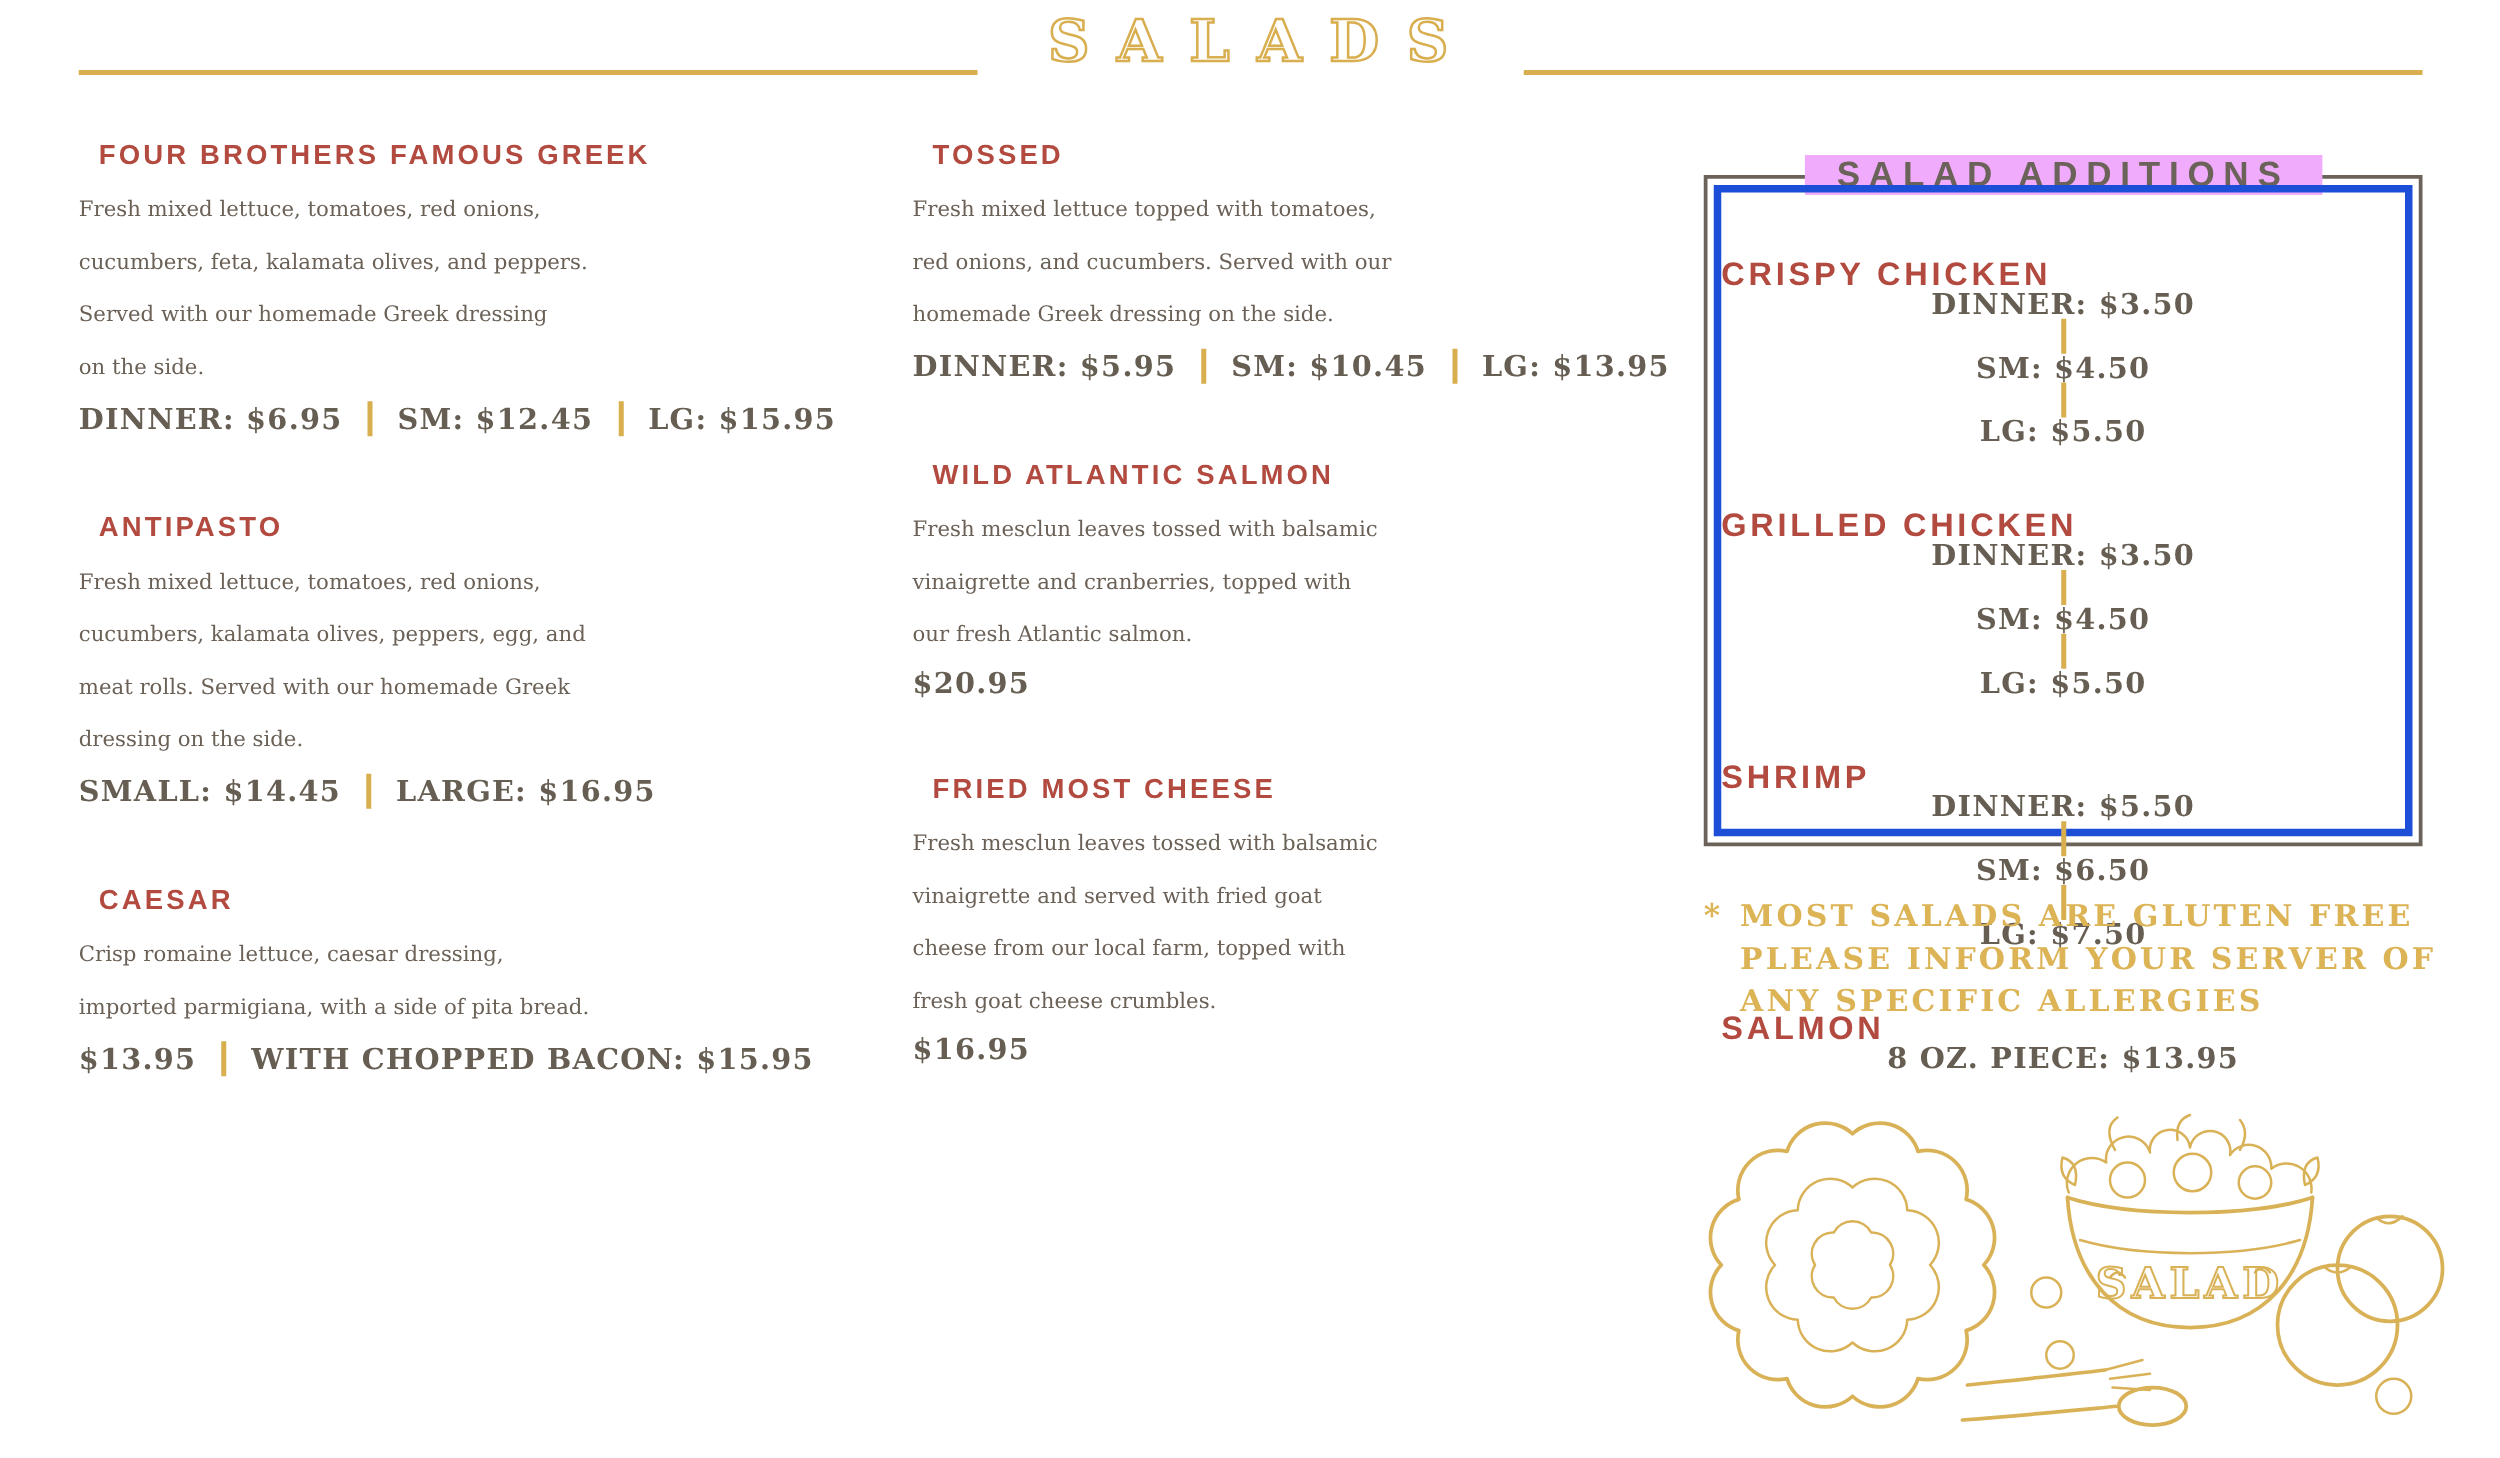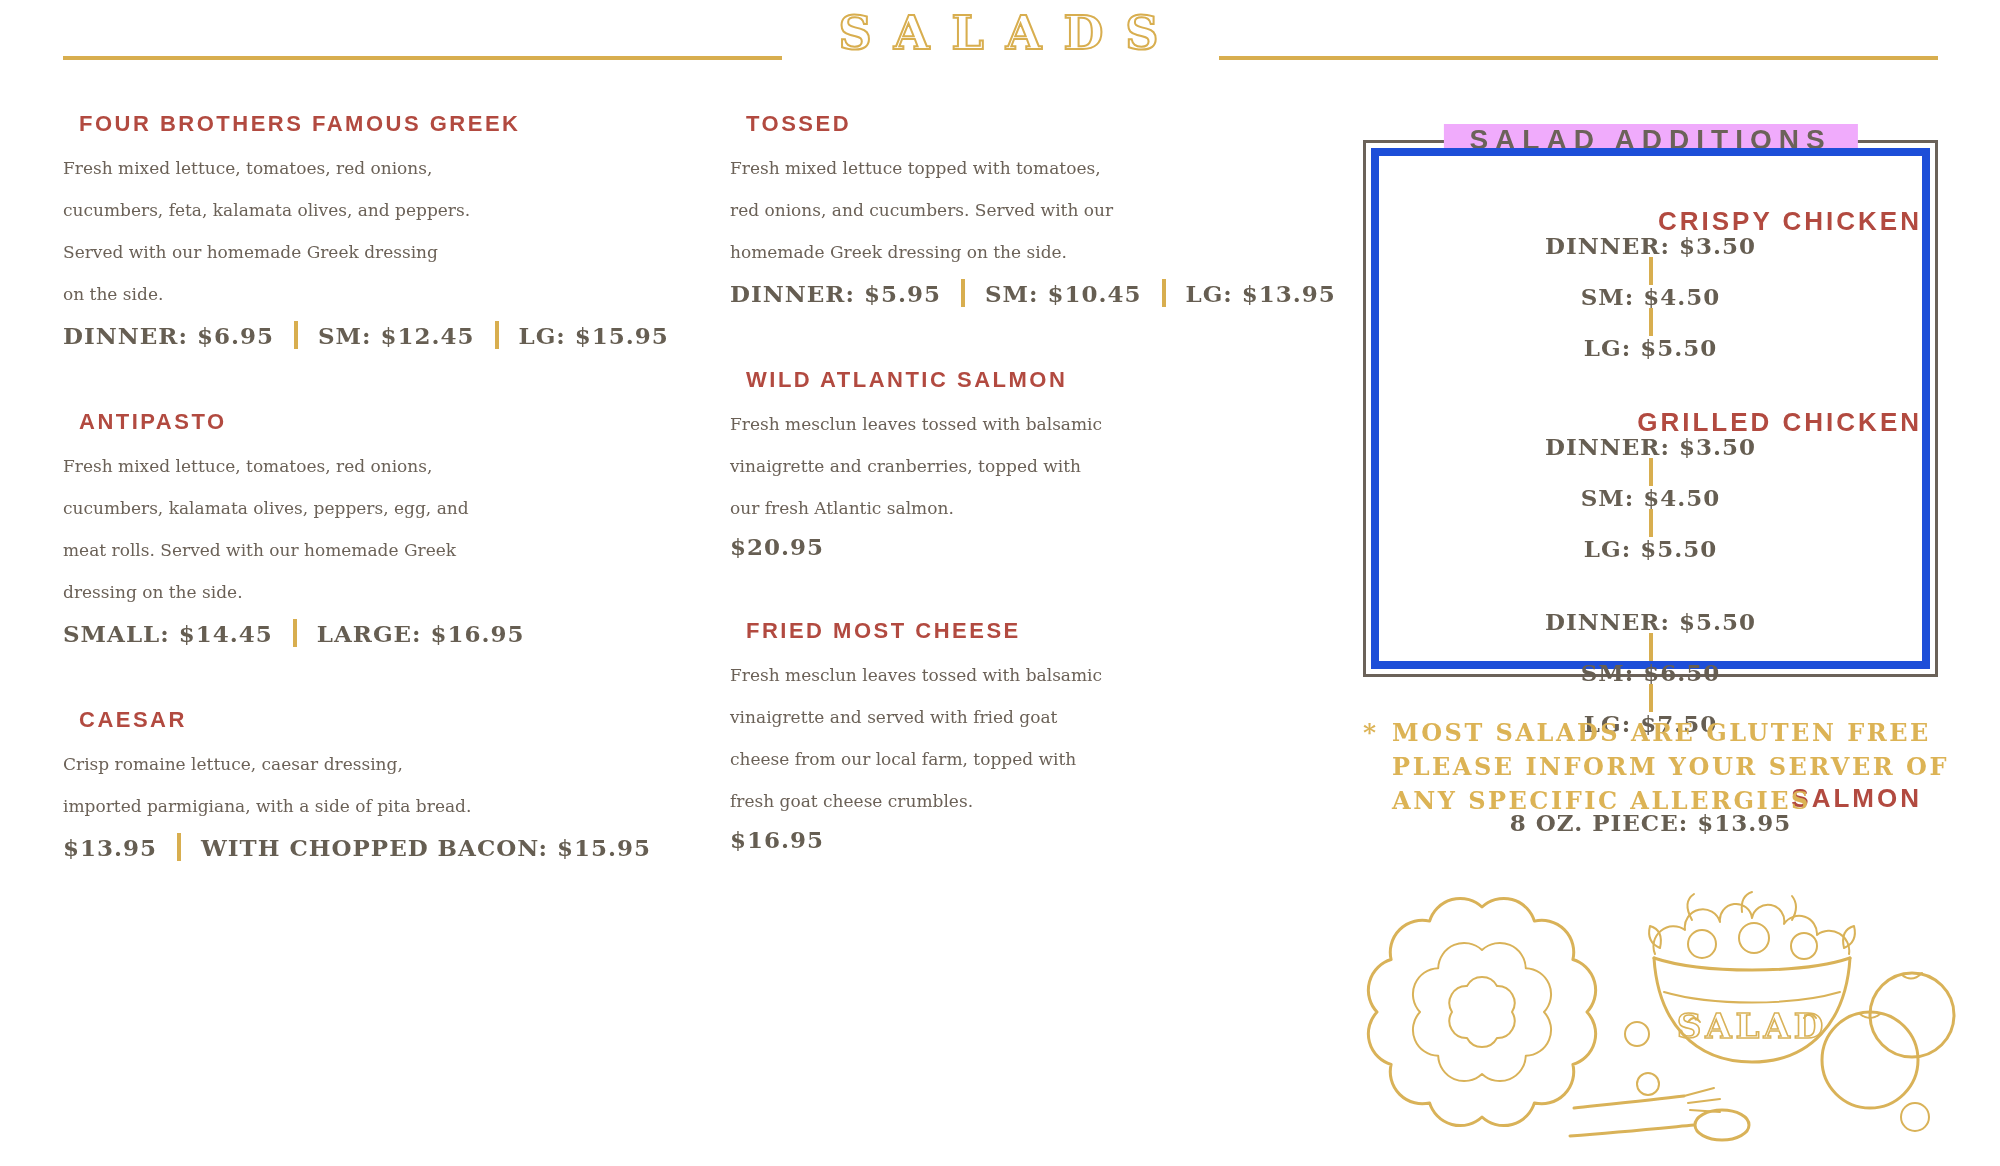--- a/index.html
+++ b/index.html
@@ -40,21 +40,21 @@
   }
   .sep { width:4px; height:28px; background:#d8ae4f; margin:0 20px; flex:0 0 auto; }
 
   
   .additions {
     position:absolute; left:1363px; top:140px; width:575px; height:537px;
     border:3px solid #6b6259;
   }
   .additions-inner {
     position:absolute; left:5px; top:5px; right:5px; bottom:5px;
-    border:8px solid #1d4ed8; padding-top:52px; text-align:right;
+    border:6px solid #1d4ed8; padding-top:52px; text-align:left;
   }
   .additions-title {
     position:absolute; left:50%; top:-3px; transform:translate(-50%,-50%);
     background:#f0abfc; padding:0 26px; white-space:nowrap;
     font-family:"Liberation Sans", sans-serif; font-weight:bold;
     font-size:28px; letter-spacing:7px; color:#6b6259;
   }
   .add-item { margin-bottom:50px; }
   .add-title {
     font-family:"Liberation Sans", sans-serif; font-weight:bold;
@@ -188,20 +188,21 @@
         <div class="add-prices">
           <span class="price">DINNER: $3.50</span>
           <span class="sep"></span>
           <span class="price">SM: $4.50</span>
           <span class="sep"></span>
           <span class="price">LG: $5.50</span>
         </div>
       </div>
 
       <div class="add-item">
+        <div class="add-title">SHRIMP</div>
         <div class="add-prices">
           <span class="price">DINNER: $5.50</span>
           <span class="sep"></span>
           <span class="price">SM: $6.50</span>
           <span class="sep"></span>
           <span class="price">LG: $7.50</span>
         </div>
       </div>
 
       <div class="add-item">

